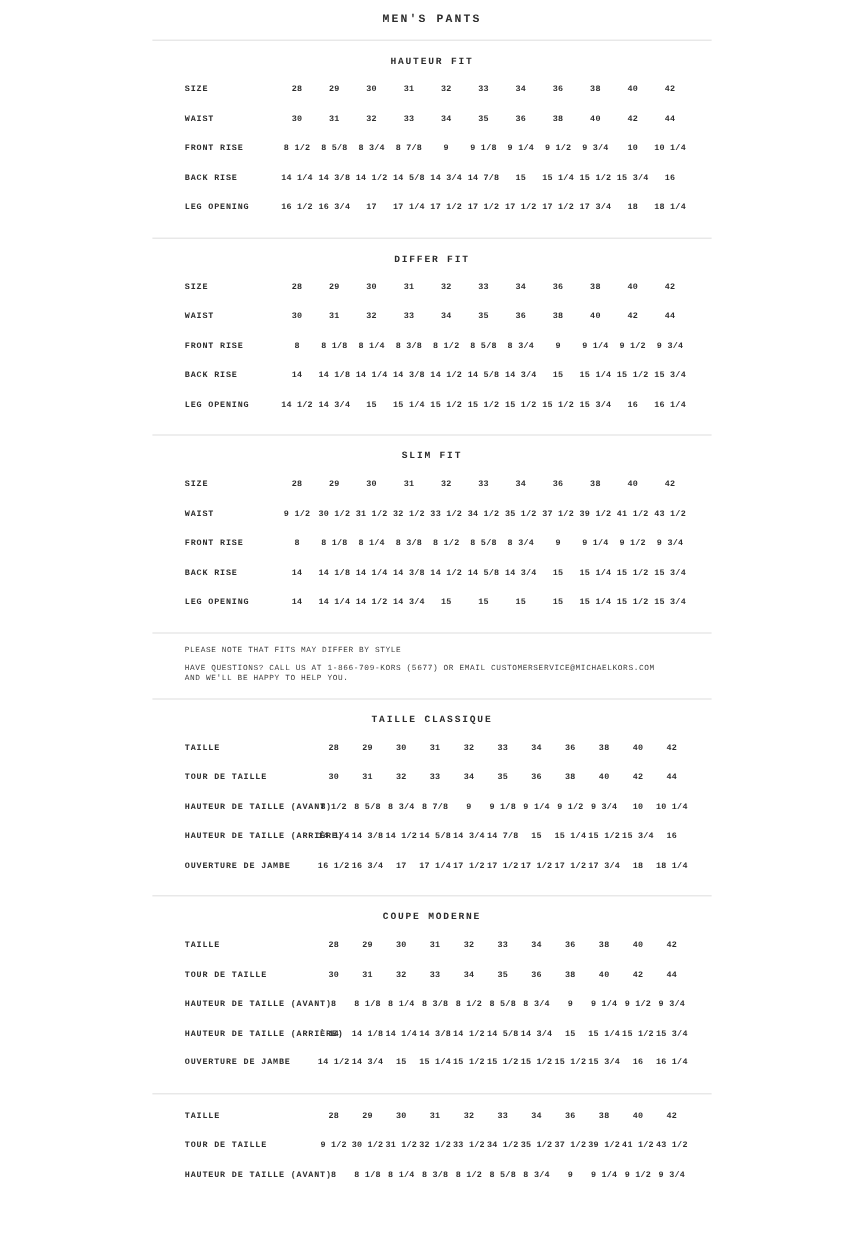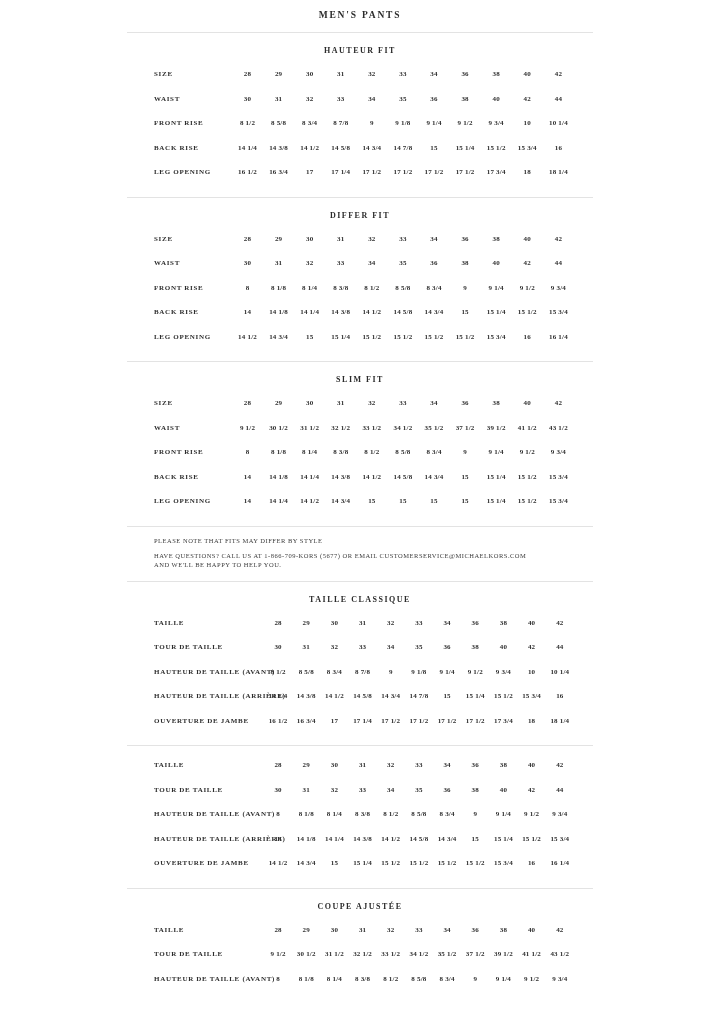--- a/index.html
+++ b/index.html
@@ -1,21 +1,21 @@
 <!DOCTYPE html>
 <html><head>
 <meta charset="utf-8">
 <style>
   * { box-sizing: border-box; }
   html, body { margin: 0; padding: 0; background: #fff; }
   .page {
     width: 720px;
     height: 1035px;
     background: #ffffff;
-    font-family: Liberation Serif, serif;
+    font-family: Liberation Mono, monospace;
     color: #2e2e2e;
     overflow: hidden;
   }
   .content { width: 466px; margin: 0 auto; }
   .page-title {
     text-align: center;
     font-size: 9.5px;
     font-weight: bold;
     letter-spacing: 1.8px;
     margin: 0;
@@ -402,20 +402,21 @@
               <td class="size-value">17 3/4</td>
               <td class="size-value">18</td>
               <td class="size-value">18 1/4</td>
             </tr>
           </tbody>
         </table>
     </div>
     <hr class="rule">
 
     <div class="section section-fr">
+      <h2 class="fit-heading">COUPE MODERNE</h2>
       <table class="size-table">
           <tbody>
             <tr>
               <td class="row-label">TAILLE</td>
               <td class="size-value">28</td>
               <td class="size-value">29</td>
               <td class="size-value">30</td>
               <td class="size-value">31</td>
               <td class="size-value">32</td>
               <td class="size-value">33</td>
@@ -480,21 +481,20 @@
               <td class="size-value">15 3/4</td>
               <td class="size-value">16</td>
               <td class="size-value">16 1/4</td>
             </tr>
           </tbody>
         </table>
     </div>
     <hr class="rule">
 
     <div class="section section-fr">
-      <h2 class="fit-heading">COUPE AJUSTÉE</h2>
       <table class="size-table">
           <tbody>
             <tr>
               <td class="row-label">TAILLE</td>
               <td class="size-value">28</td>
               <td class="size-value">29</td>
               <td class="size-value">30</td>
               <td class="size-value">31</td>
               <td class="size-value">32</td>
               <td class="size-value">33</td>

